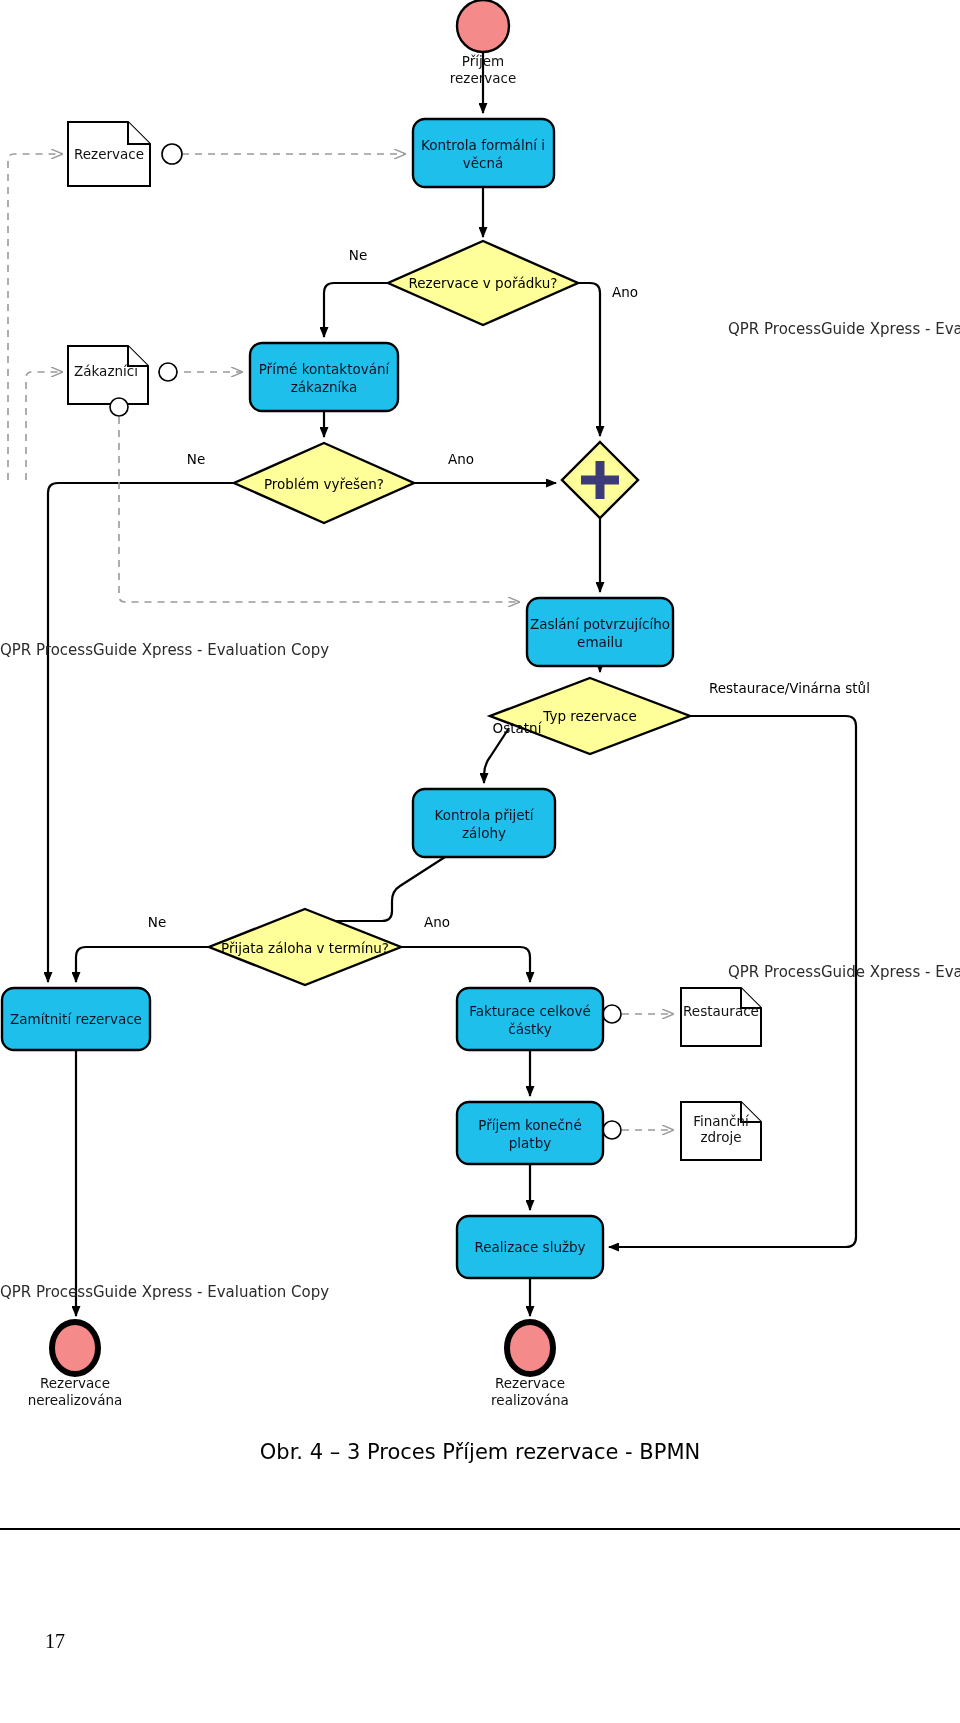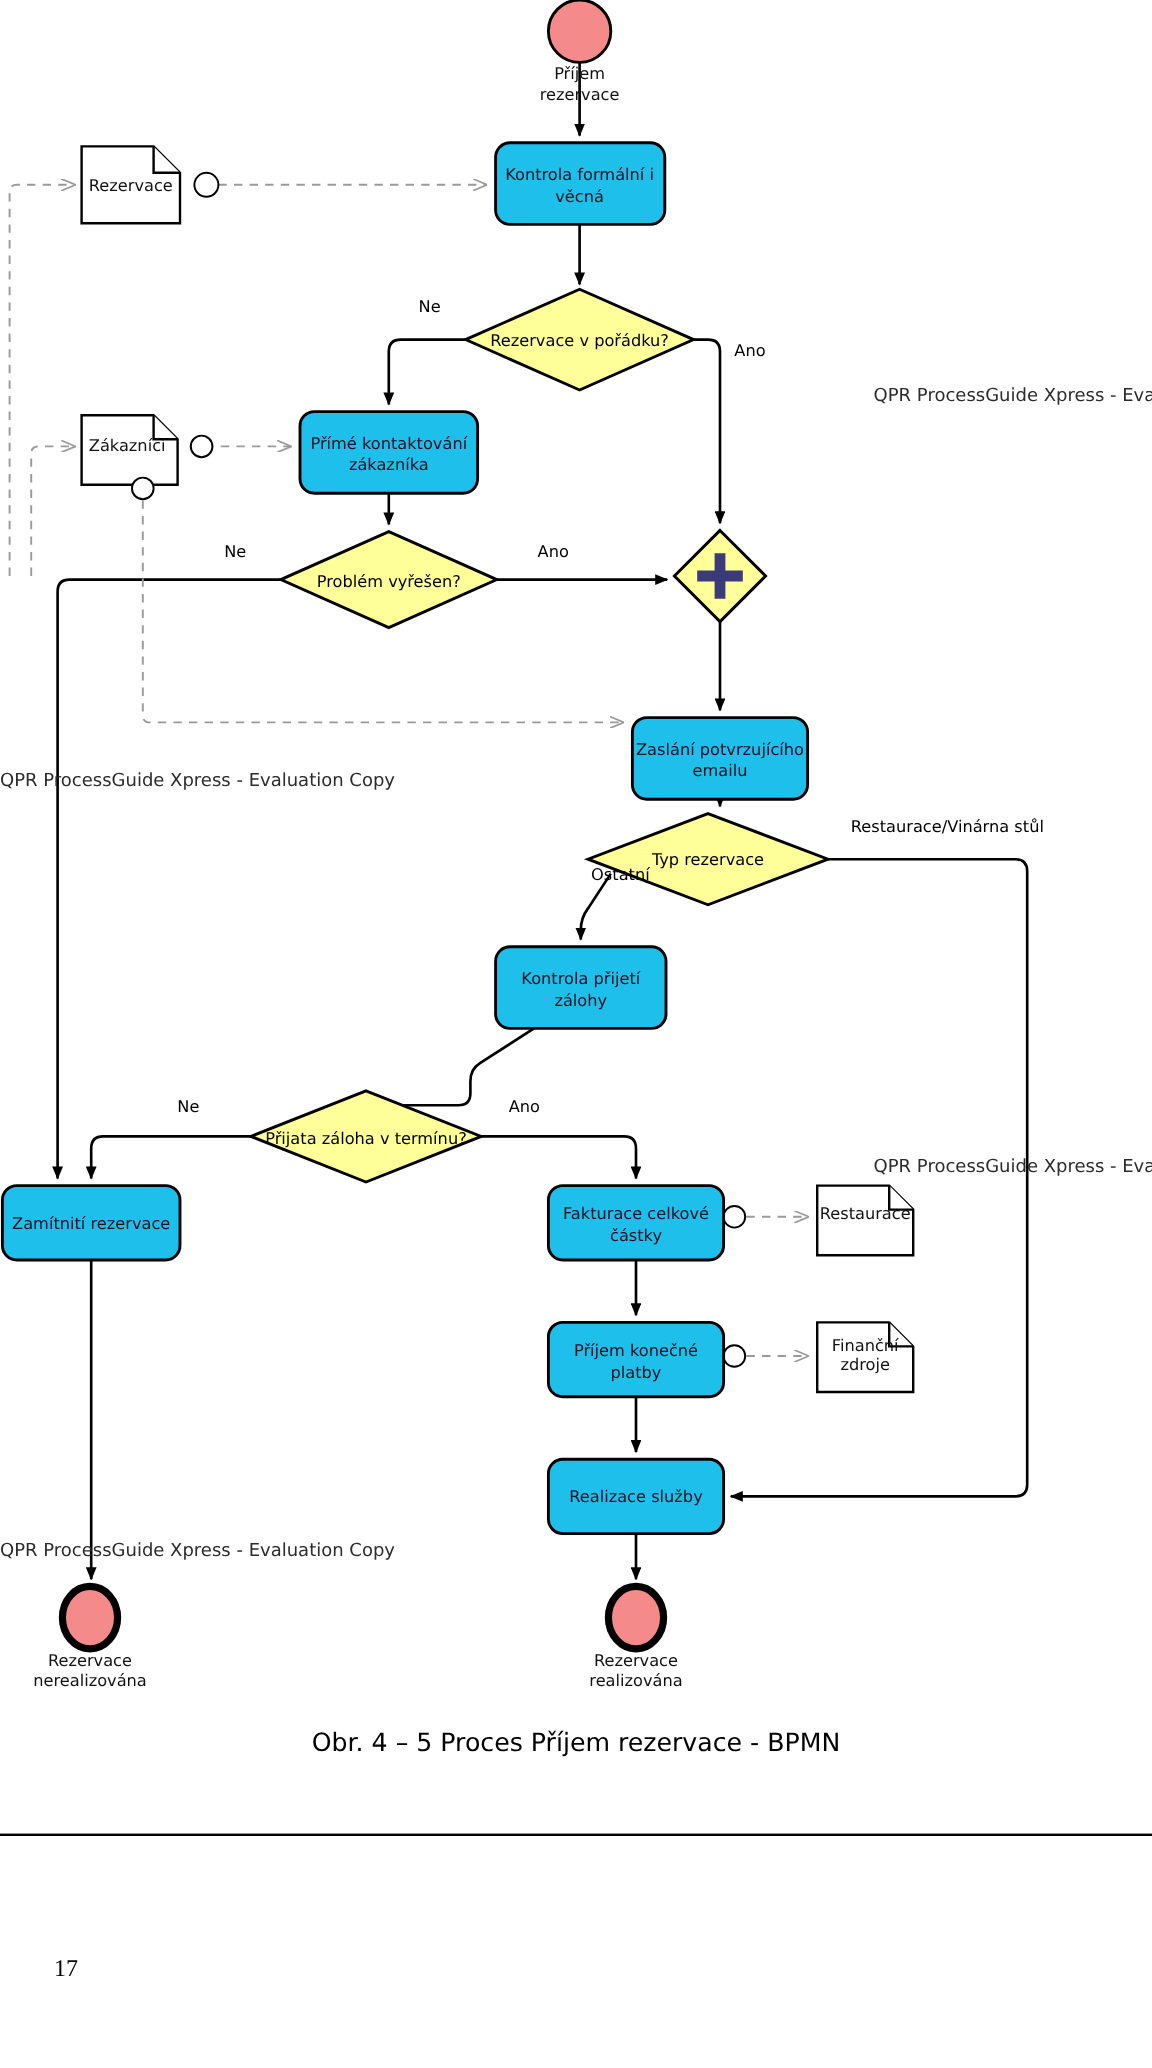--- a/index.html
+++ b/index.html
@@ -312,19 +312,19 @@
     </g>
 
     <g>
       <text class="watermark" x="728" y="334">QPR ProcessGuide Xpress - Evaluation Copy</text>
       <text class="watermark" x="0" y="655">QPR ProcessGuide Xpress - Evaluation Copy</text>
       <text class="watermark" x="728" y="977">QPR ProcessGuide Xpress - Evaluation Copy</text>
       <text class="watermark" x="0" y="1297">QPR ProcessGuide Xpress - Evaluation Copy</text>
     </g>
   </svg>
 
-  <div class="figure-caption">Obr. 4 – 5 Proces Příjem rezervace - BPMN</div>
+  <div class="figure-caption">Obr. 4 – 3 Proces Příjem rezervace - BPMN</div>
 
   <div class="page-footer-rule"></div>
 
   <div class="page-number">17</div>
 
 </div>
 
 </body></html>

